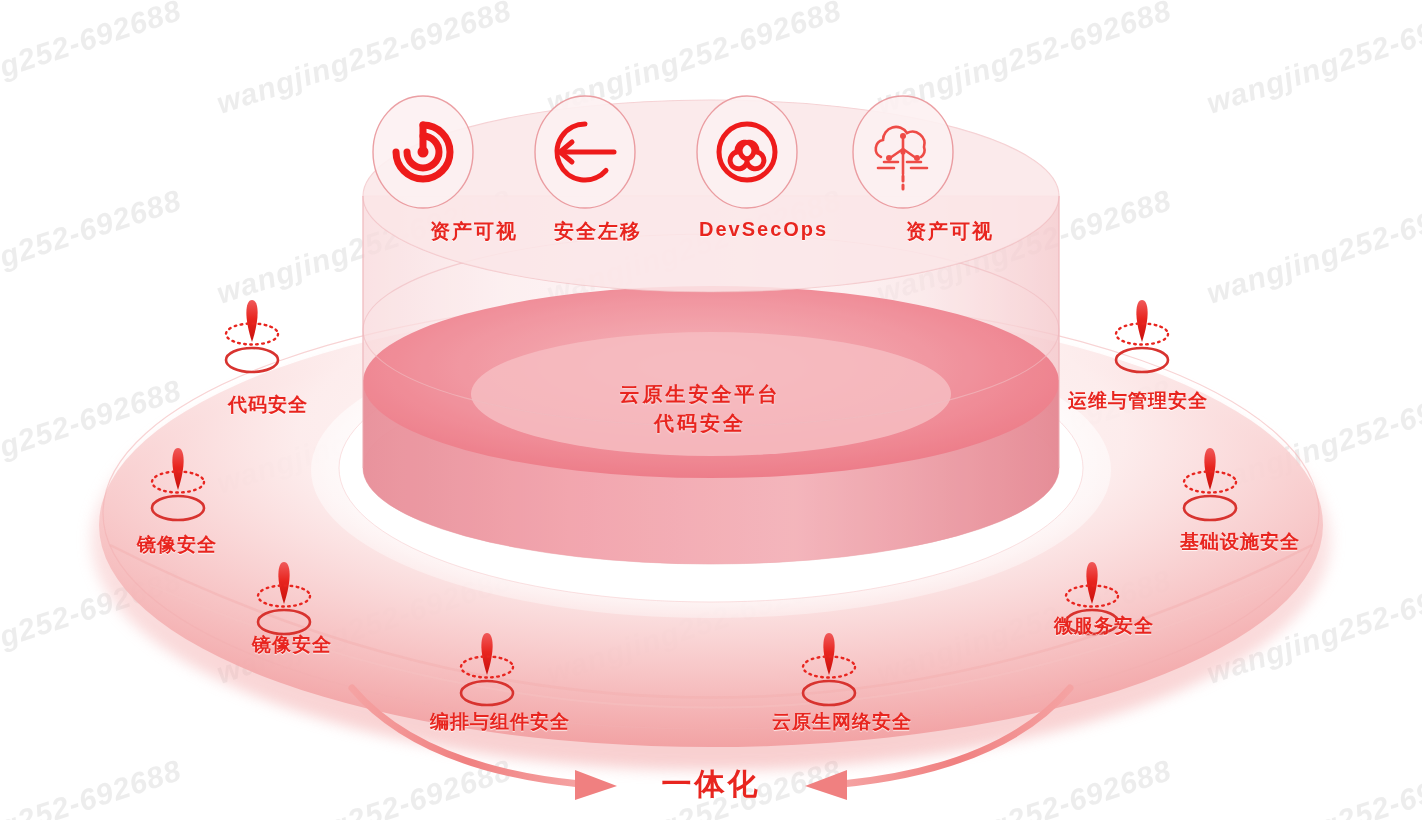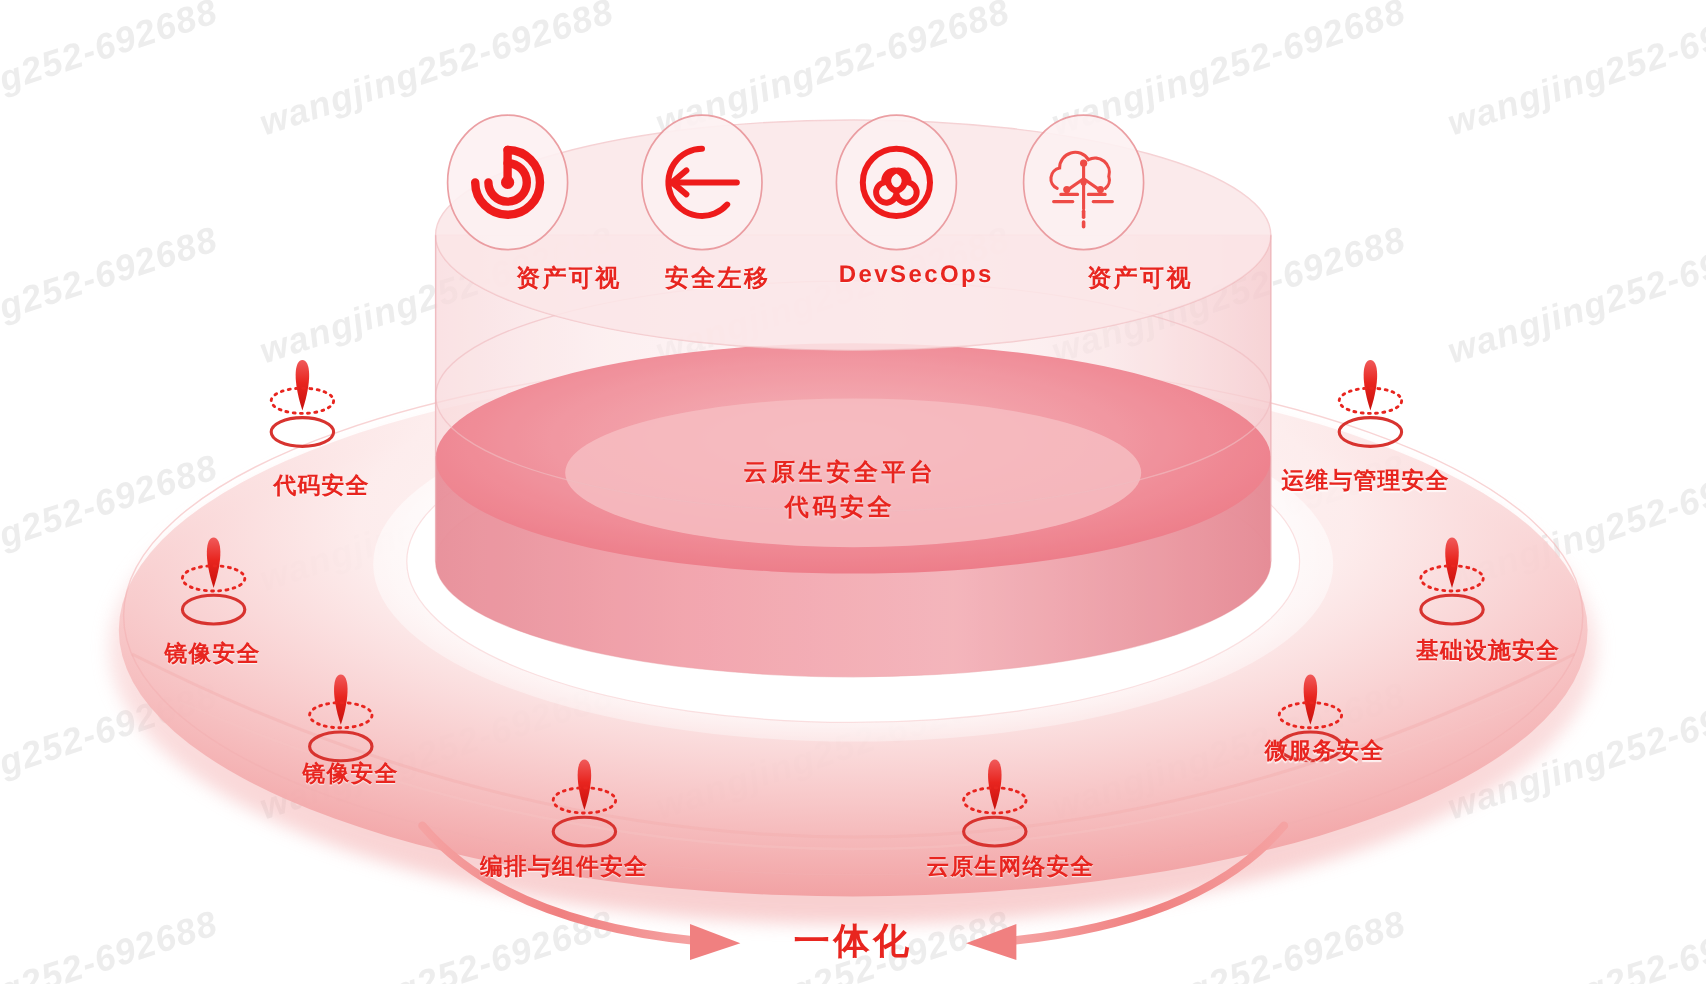--- a/index.html
+++ b/index.html
@@ -276,21 +276,21 @@
 
   <div id="core-text">
     <div class="core-lbl">云原生安全平台</div>
     <div class="core-lbl">代码安全</div>
   </div>
 
   <div id="ring-labels">
       <div class="lbl ring-lbl" style="left: 190px; top: 392px; width: 118px; text-align: right;">代码安全</div>
       <div class="lbl ring-lbl" style="left: 118px; top: 532px; width: 118px; text-align: center;">镜像安全</div>
       <div class="lbl ring-lbl" style="left: 222px; top: 632px; width: 140px; text-align: center;">镜像安全</div>
-      <div class="lbl ring-lbl" style="left: 400px; top: 709px; width: 200px; ">编排与组件安全</div>
+      <div class="lbl ring-lbl" style="left: 400px; top: 709px; width: 200px; text-align: center;">编排与组件安全</div>
       <div class="lbl ring-lbl" style="left: 742px; top: 709px; width: 200px; text-align: center; font-family: Liberation Mono, monospace;">云原生网络安全</div>
       <div class="lbl ring-lbl" style="left: 1034px; top: 613px; width: 140px; text-align: center;">微服务安全</div>
       <div class="lbl ring-lbl" style="left: 1152px; top: 529px; width: 176px; text-align: center;">基础设施安全</div>
       <div class="lbl ring-lbl" style="left: 1038px; top: 388px; width: 200px; text-align: center;">运维与管理安全</div>
     </div>
 
   <div id="unify-lbl">一体化</div>
 </div>
 
 </body></html>

